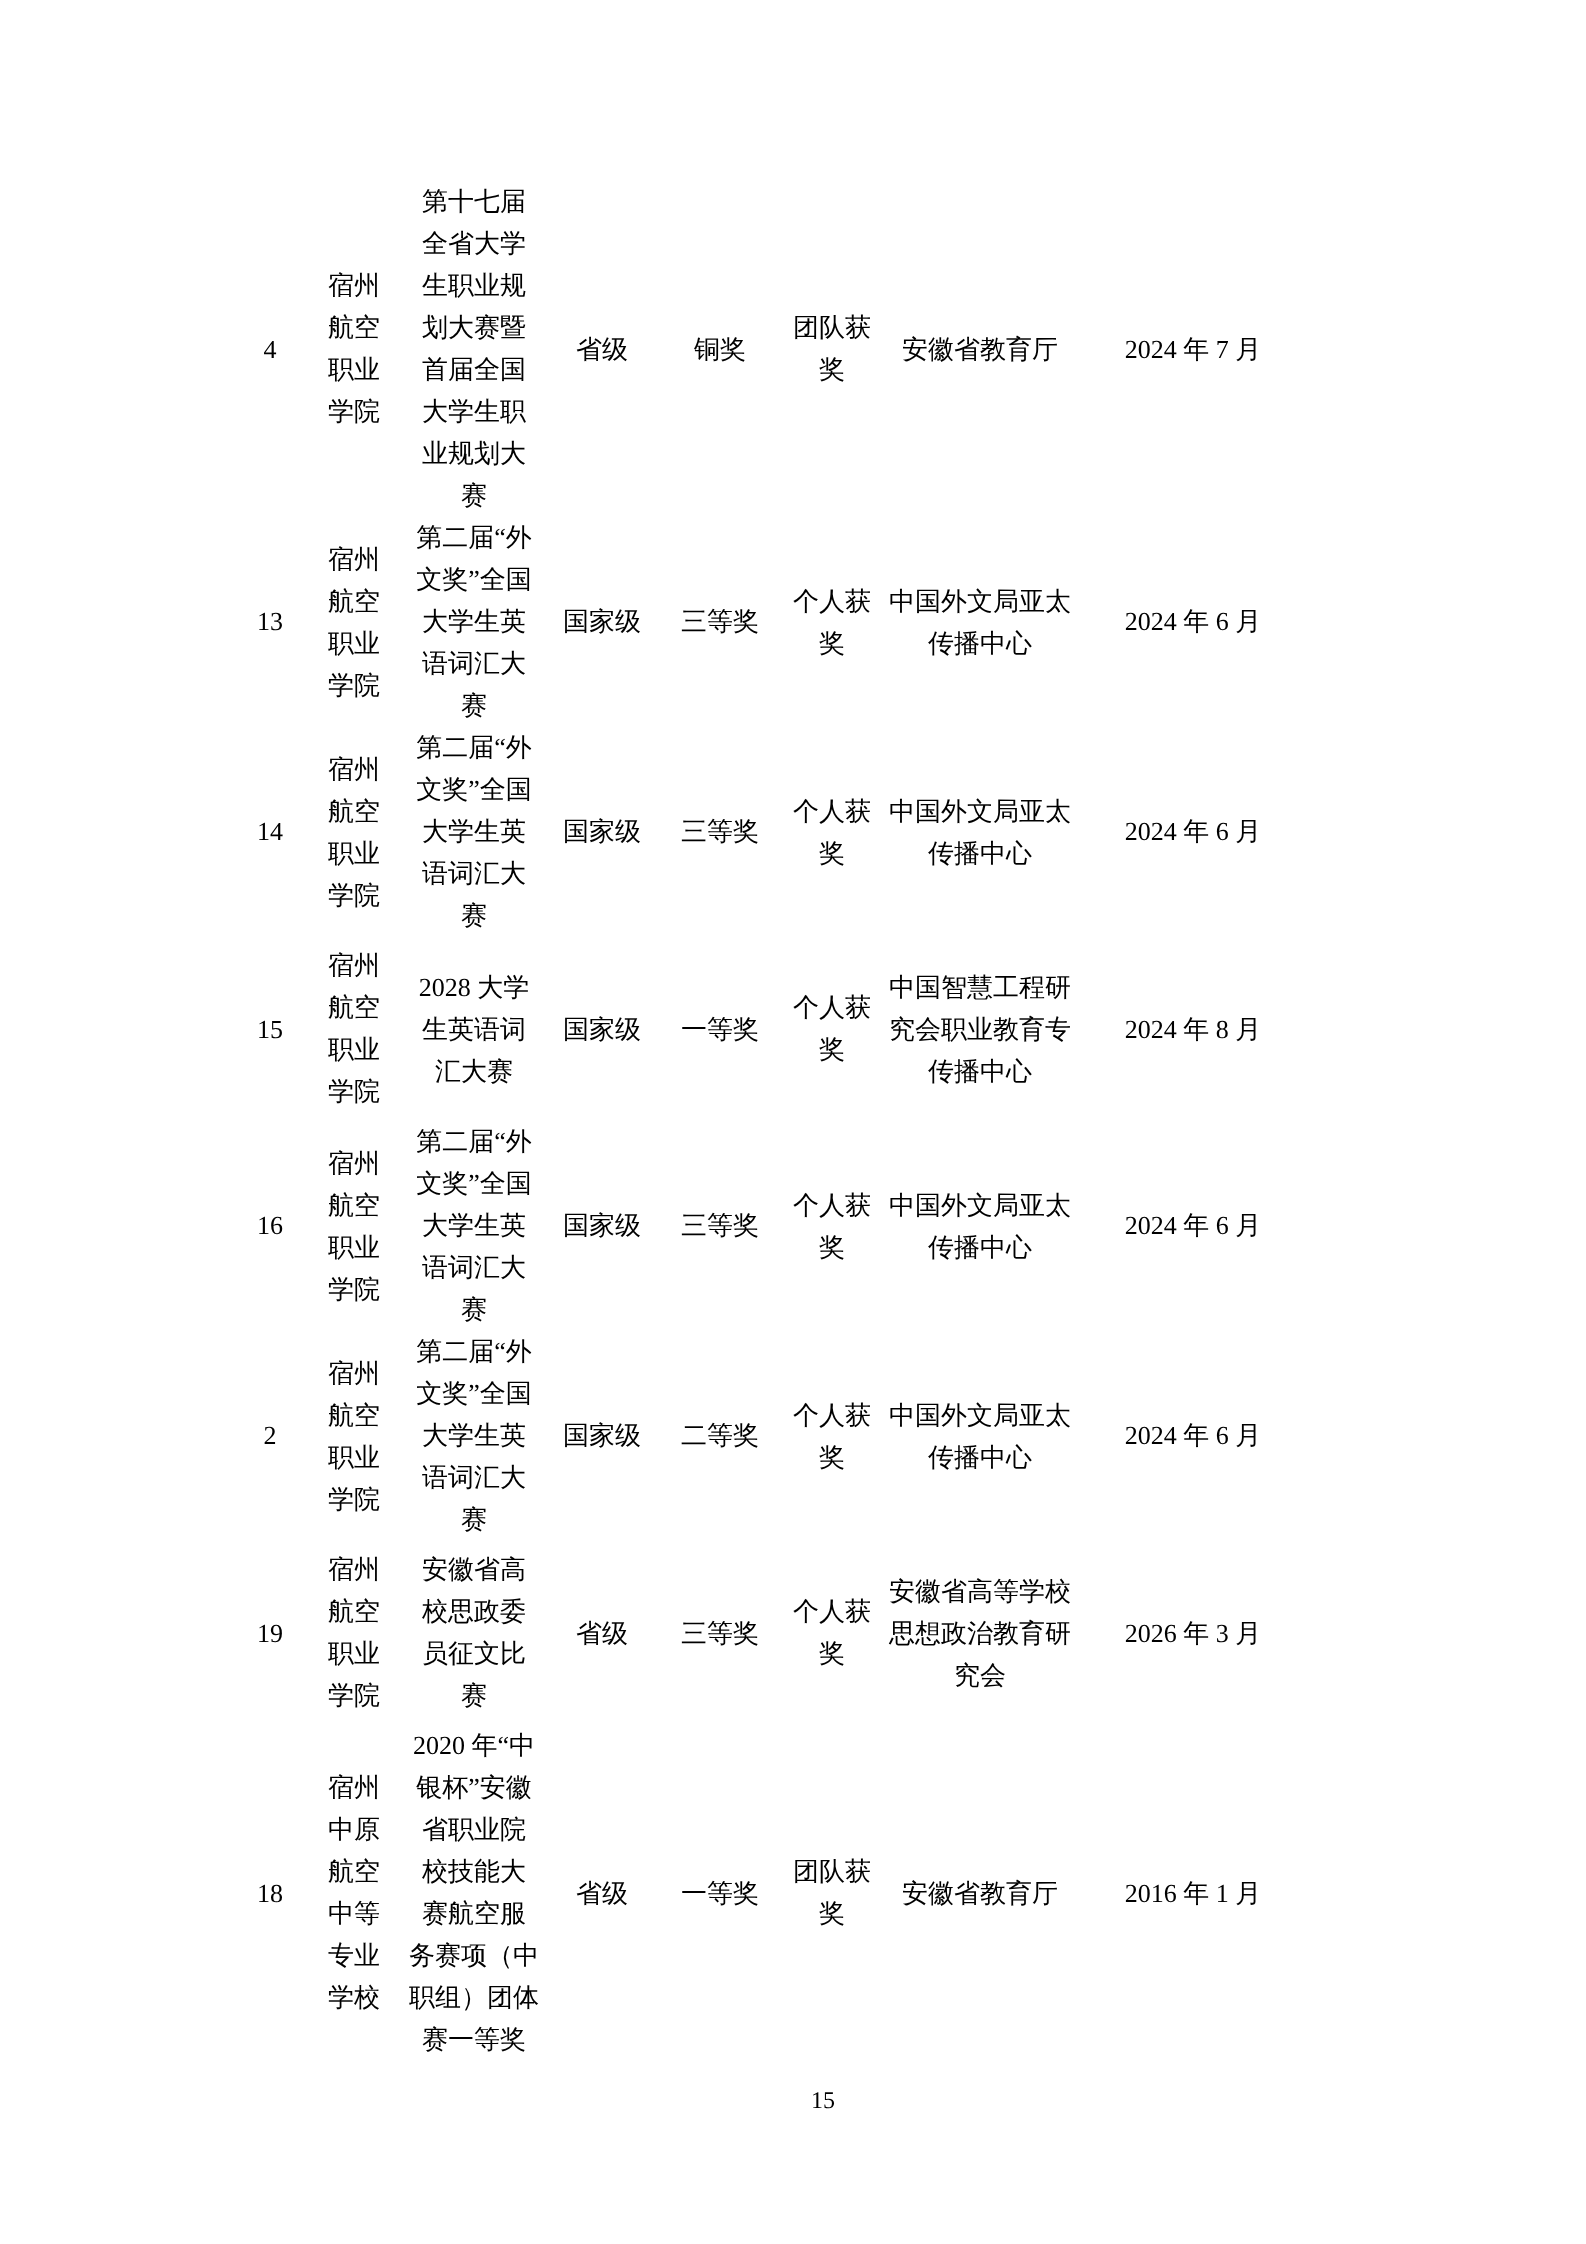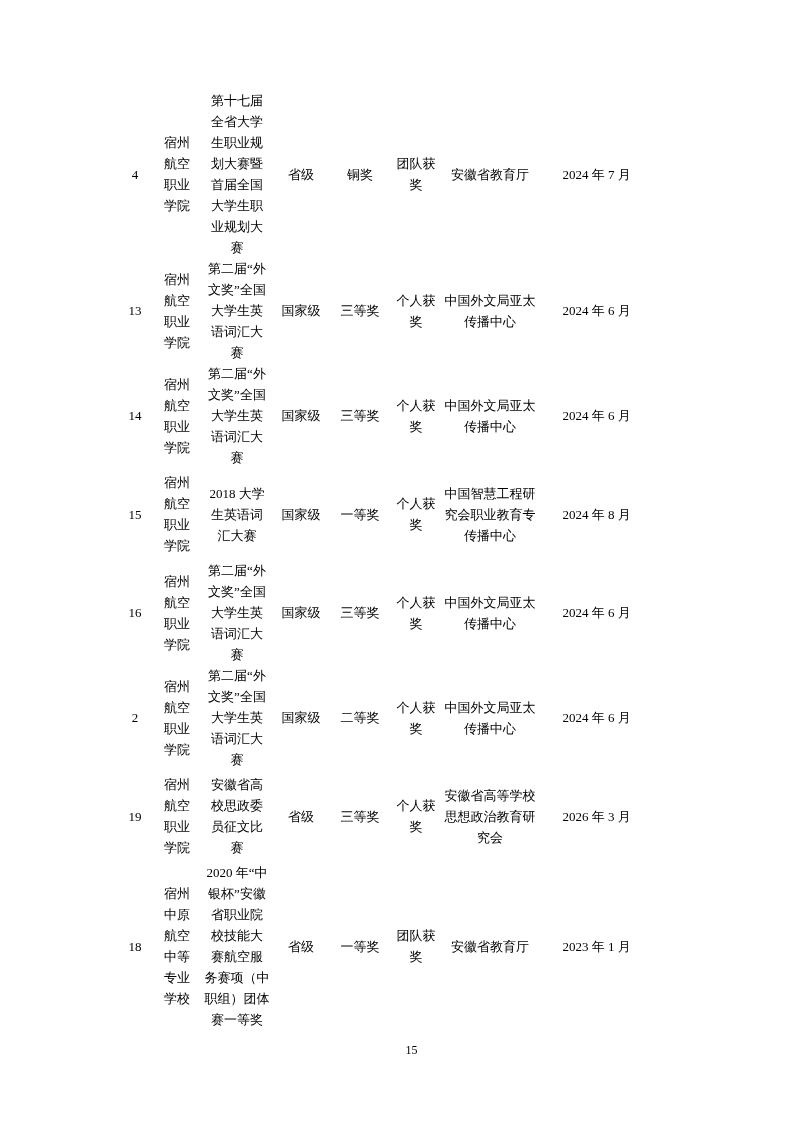--- a/index.html
+++ b/index.html
@@ -132,21 +132,21 @@
         <td>中国外文局亚太
 传播中心</td>
         <td>2024 年 6 月</td>
       </tr>
       <tr class="pad">
         <td>15</td>
         <td>宿州
 航空
 职业
 学院</td>
-        <td>2018 大学
+        <td>2028 大学
 生英语词
 汇大赛</td>
         <td>国家级</td>
         <td>一等奖</td>
         <td>个人获
 奖</td>
         <td>中国智慧工程研
 究会职业教育专
 传播中心</td>
         <td>2024 年 8 月</td>
@@ -222,20 +222,20 @@
 校技能大
 赛航空服
 务赛项（中
 职组）团体
 赛一等奖</td>
         <td>省级</td>
         <td>一等奖</td>
         <td>团队获
 奖</td>
         <td>安徽省教育厅</td>
-        <td>2023 年 1 月</td>
+        <td>2016 年 1 月</td>
       </tr>
     </tbody>
   </table>
 
   <div class="page-num">15</div>
 
 </div>
 
 </body></html>

